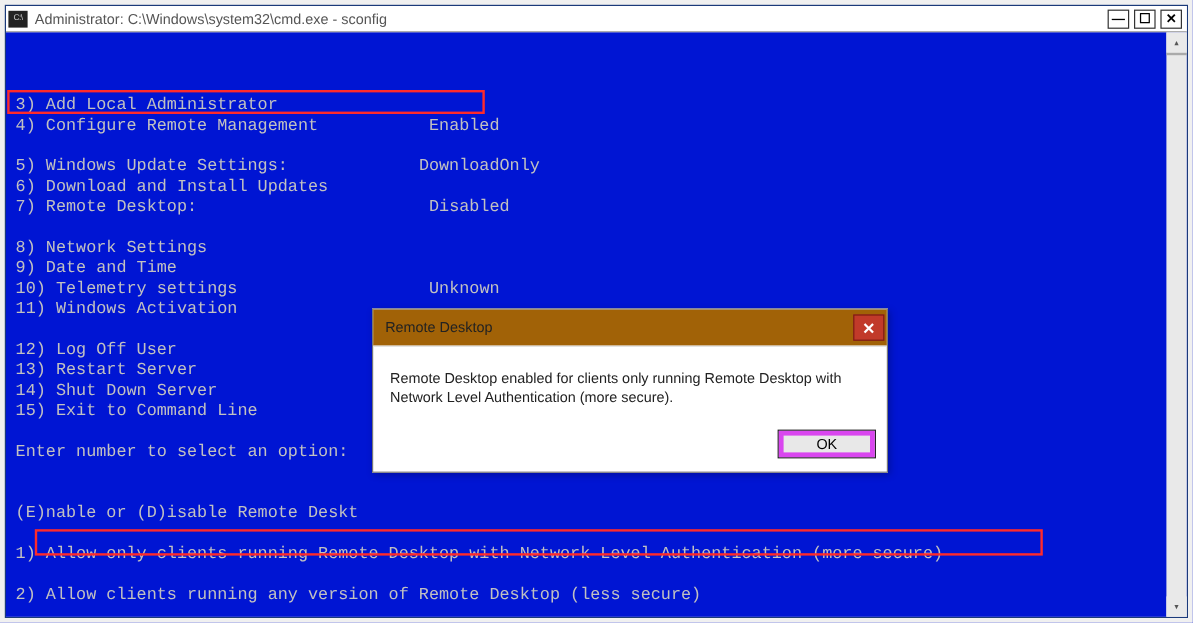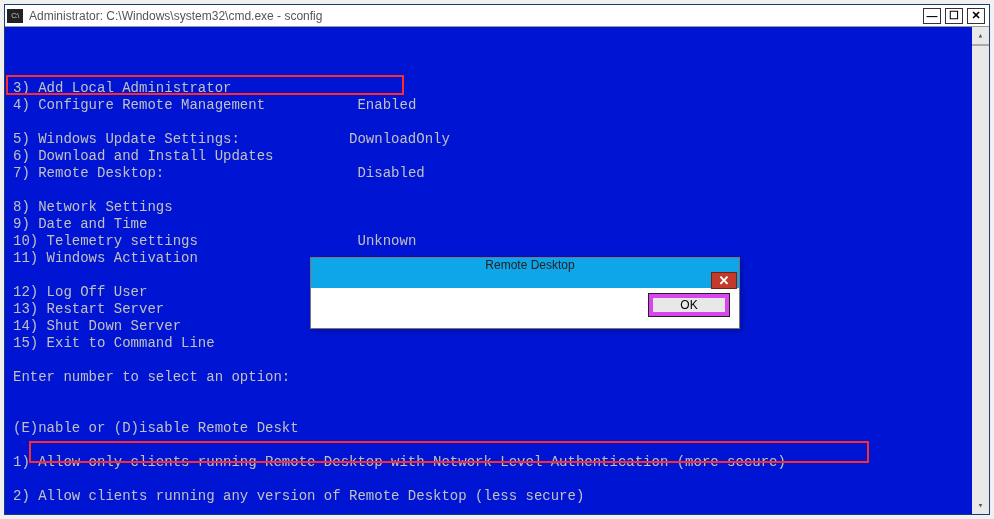--- a/index.html
+++ b/index.html
@@ -97,26 +97,25 @@
       position: absolute;
       top: 257px; left: 310px;
       width: 430px;
       background: #fff;
       border: 1px solid #777;
       box-shadow: 2px 2px 6px rgba(0,0,0,0.25);
       font-family: "Segoe UI", Tahoma, sans-serif;
     }
     .dialog-titlebar {
       height: 30px;
-      background: #0ea5e9;
+      background: #a16207;
       display: flex; align-items: center;
       padding-left: 10px;
       font-size: 12px;
       color: #222;
-      flex-direction: column;
     }
     .dialog-close {
       width: 26px; height: 22px;
       margin-left: auto;
       margin-right: 2px;
       background: #c13a2a;
       color: #fff;
       border: 1px solid #7a1d12;
       display: flex; align-items: center; justify-content: center;
       font-size: 13px;
@@ -200,16 +199,17 @@
 </div>
 
 <div class="hl-box hl1"></div>
 <div class="hl-box hl2"></div>
 
 <div class="dialog">
   <div class="dialog-titlebar">
     <span>Remote Desktop</span>
     <div class="dialog-close">✕</div>
   </div>
+  <div class="dialog-body">Remote Desktop enabled for clients only running Remote Desktop with Network Level Authentication (more secure).</div>
   <div class="dialog-footer">
     <button class="ok-btn">OK</button>
   </div>
 </div>
 
 </body></html>

